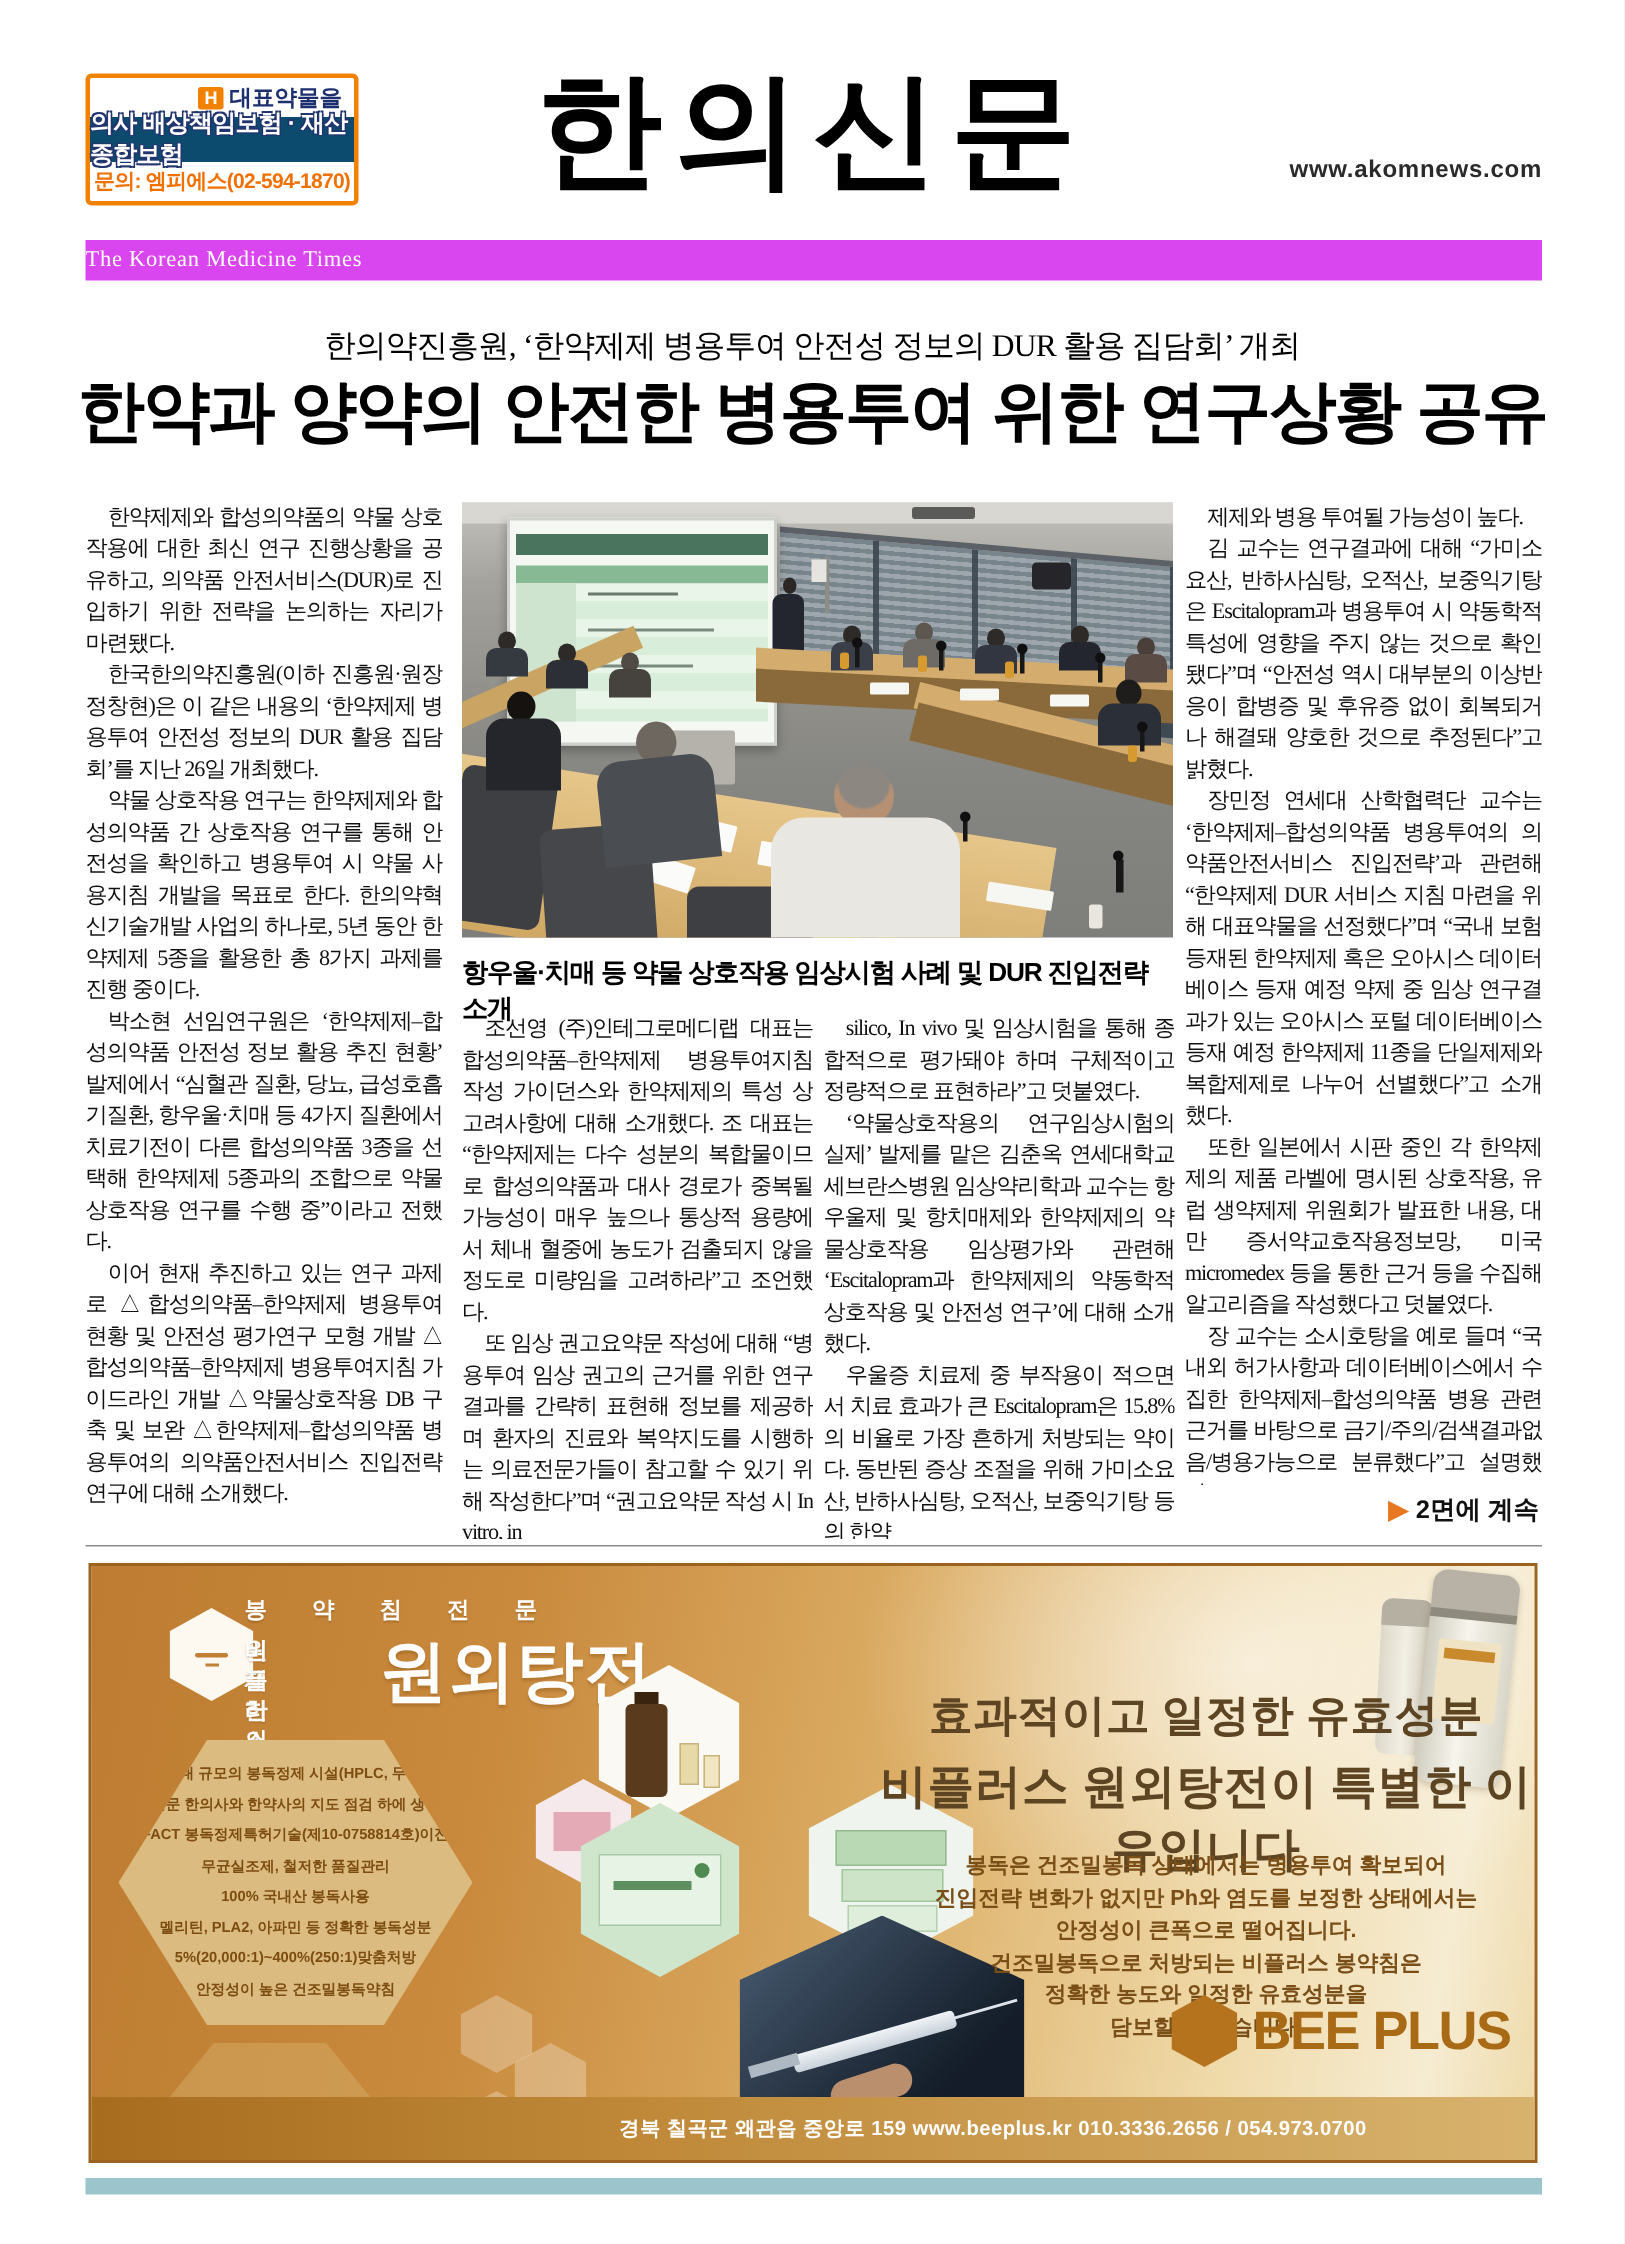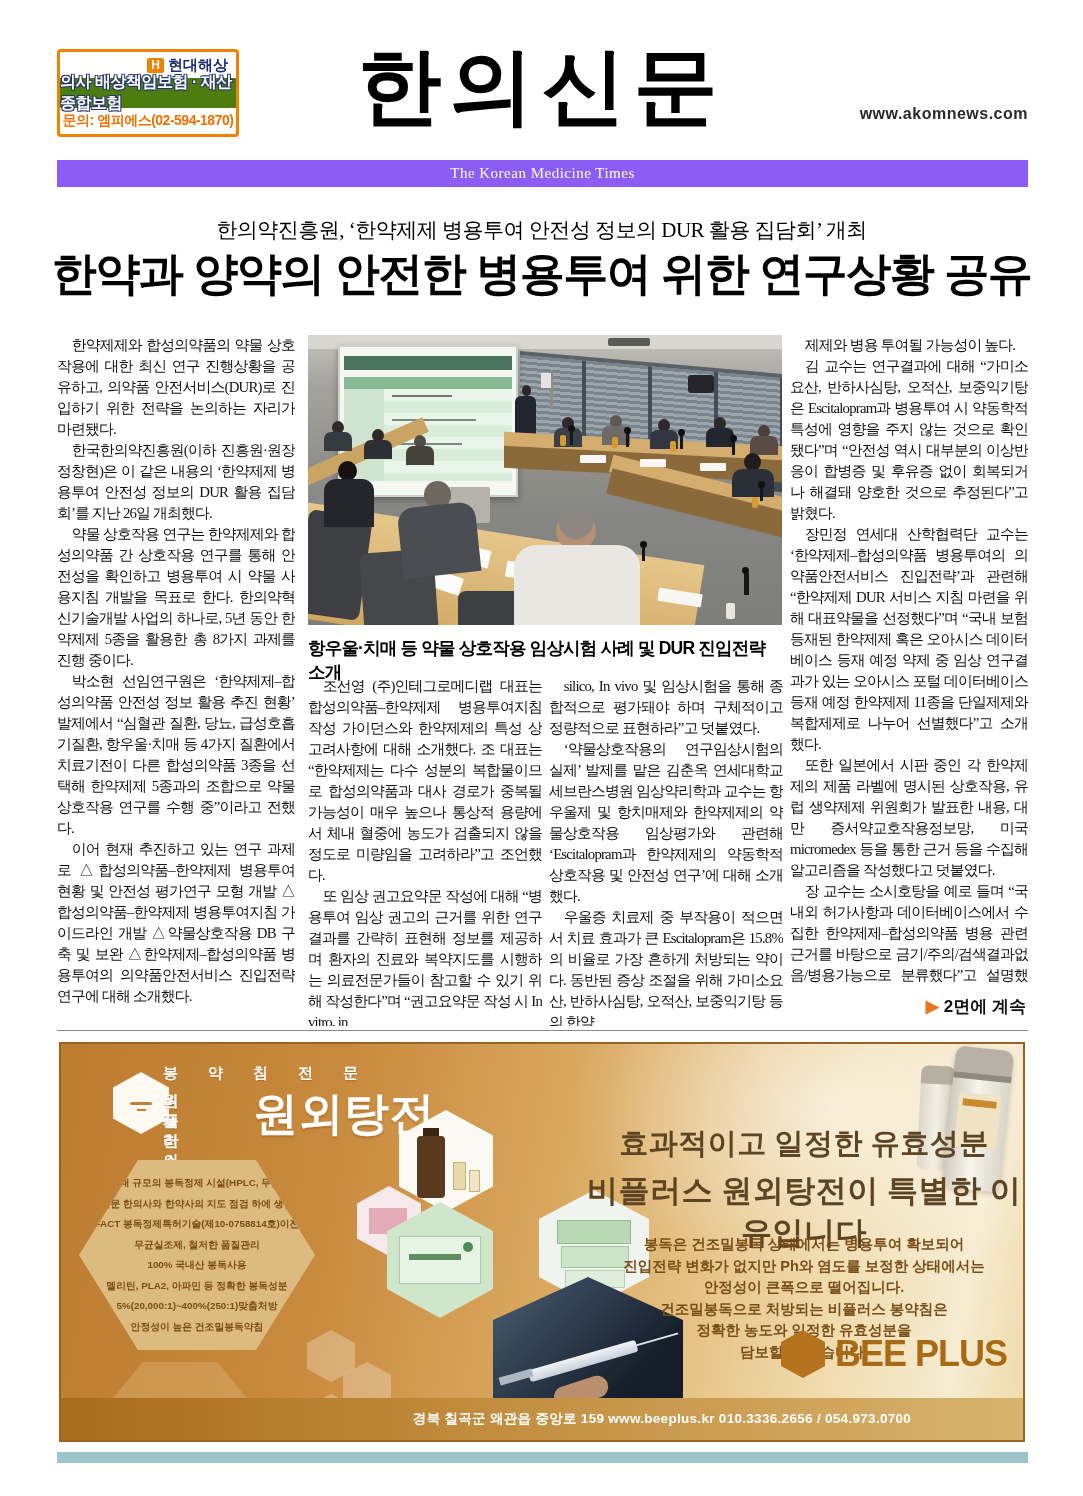--- a/index.html
+++ b/index.html
@@ -6,38 +6,38 @@
   .page{position:relative;width:1083px;height:1496px;margin:0 auto;background:#fff;overflow:hidden;
         font-family:"Liberation Serif",serif;color:#111;}
 
   
   .hyundai{position:absolute;left:57px;top:49px;width:182px;height:88px;border:3px solid #f08200;
            border-radius:4px;background:#fff;box-sizing:border-box;font-family:"Liberation Sans",sans-serif;}
   .hy-r1{height:26px;display:flex;justify-content:flex-end;align-items:center;gap:4px;padding:0 8px;
          color:#1c2f6e;font-weight:bold;font-size:15px;}
   .hy-mark{display:inline-block;background:#f08200;color:#fff;font-weight:900;font-size:12px;
            padding:0 4px;border-radius:2px;line-height:15px;}
-  .hy-r2{height:30px;background:#4d7c0f;color:#fff;font-weight:bold;font-size:16px;display:flex;
+  .hy-r2{height:30px;background:#0c4a6e;color:#fff;font-weight:bold;font-size:16px;display:flex;
          align-items:center;justify-content:center;letter-spacing:-0.5px;
          text-shadow:1px 1px 0 #23356e,-1px -1px 0 #23356e,1px -1px 0 #23356e,-1px 1px 0 #23356e;}
   .hy-r3{height:26px;display:flex;align-items:center;justify-content:center;color:#f07000;
          font-weight:bold;font-size:14px;letter-spacing:-0.5px;}
 
   .paper-title{position:absolute;left:240px;right:240px;top:30px;margin:0;text-align:center;
                font-family:"Liberation Sans",sans-serif;font-weight:900;font-size:84px;
                letter-spacing:8px;color:#000;}
 
   .dateblock{position:absolute;right:55px;top:100px;text-align:center;font-family:"Liberation Sans",sans-serif;}
   .dateline{font-size:17px;font-weight:bold;color:#222;padding:0 2px 5px 2px;border-bottom:2px solid #d8b193;white-space:nowrap;}
   .dateline .sep{margin:0 9px;color:#777;font-weight:normal;}
   .dateline .issue{color:#e2681c;}
   .site{margin-top:5px;font-size:16px;font-weight:bold;color:#2a2a2a;letter-spacing:0.5px;}
 
-  .band{position:absolute;left:57px;top:160px;width:971px;height:27px;background:#8b5cf6;color:#fff;
-        text-align:center;line-height:27px;font-size:15px;letter-spacing:0.5px;font-family:"Liberation Serif",serif;}
+  .band{position:absolute;left:57px;top:160px;width:971px;height:27px;background:#d946ef;color:#fff;
+        line-height:27px;font-size:15px;letter-spacing:0.5px;font-family:"Liberation Serif",serif;}
 
   .kicker{position:absolute;left:0;right:0;top:216px;text-align:center;font-size:21px;color:#000;letter-spacing:-0.5px;}
   .headline{position:absolute;left:0;right:0;top:244px;margin:0;text-align:center;
             font-family:"Liberation Sans",sans-serif;font-weight:900;font-size:45px;letter-spacing:-1.5px;color:#000;}
 
   
   .col{position:absolute;top:335px;width:238px;height:688px;overflow:hidden;font-size:14.8px;
        line-height:21px;text-align:justify;letter-spacing:-0.8px;color:#101010;}
   .col p{margin:0;text-indent:1em;}
   .col1{left:57px;} .col4{left:790px;height:655px;}
@@ -198,21 +198,21 @@
   .bottom-strip{position:absolute;left:57px;top:1452px;width:971px;height:11px;background:#9cc4cc;}
 </style>
 </head>
 <body>
 
 <div class="page">
 
   <div class="hyundai">
     <div class="hy-r1">
       <span class="hy-mark">H</span>
-      <span>현대해상</span>
+      <span>대표약물을</span>
     </div>
     <div class="hy-r2">의사 배상책임보험 · 재산종합보험</div>
     <div class="hy-r3">문의: 엠피에스(02-594-1870)</div>
   </div>
 
   <h1 class="paper-title">한의신문</h1>
 
   <div class="dateblock">
     <div class="site">www.akomnews.com</div>
   </div>

